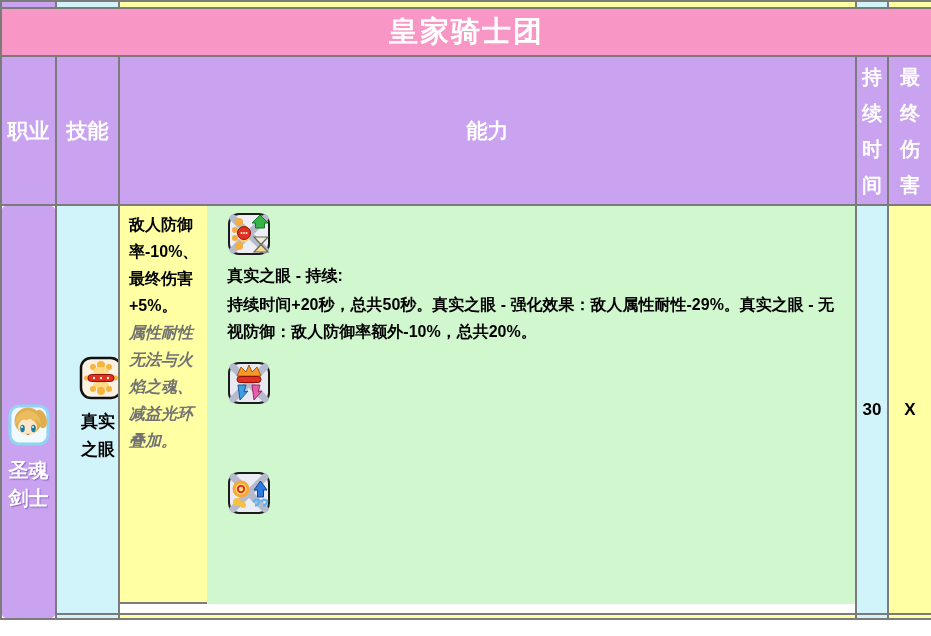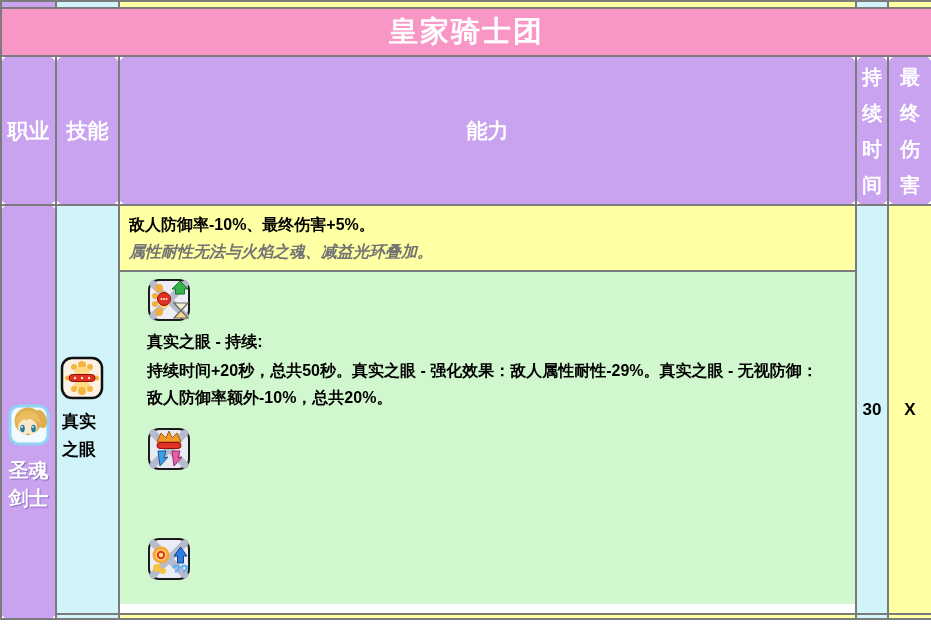--- a/index.html
+++ b/index.html
@@ -22,52 +22,52 @@
   .bg-yellow { background: #ffffa3; }
 
   tr.partial-top td { height: 7px; }
   tr.partial-bottom td { height: 5px; }
 
   td.title-cell {
     height: 48px; text-align: center;
     color: #ffffff; font-size: 29px; letter-spacing: 2px;
   }
   tr.header-row th {
-    height: 149px; color: #ffffff; font-size: 21px; text-align: center; border-radius: 9px;
+    height: 149px; color: #ffffff; font-size: 21px; text-align: center;
   }
   .v-text {
     display: inline-block; width: 22px;
     word-break: break-all; line-height: 36px; font-size: 20px;
   }
 
   tr.body-row td { height: 409px; }
 
   td.class-cell { vertical-align: top; text-align: center; padding-top: 198px; border-radius: 8px; }
   .class-name {
     margin: 6px auto 0 auto; width: 44px; word-break: break-all;
     color: #ffffff; font-size: 20px; line-height: 28px; text-align: center;
     text-shadow: 1px 1px 1px rgba(120,80,170,0.7);
   }
-  td.skill-cell { vertical-align: middle; text-align: left; padding-left: 3px; }
+  td.skill-cell { vertical-align: middle; text-align: left; padding-left: 22px; }
   .skill-name {
     margin: 4px 0 0 2px; width: 40px; word-break: break-all;
     color: #000000; font-size: 17px; line-height: 28px;
   }
 
   td.ability-cell { vertical-align: top; }
-  .ability-wrap { display: flex; flex-direction: column; height: 398px; }
+  .ability-wrap { display: flex; flex-direction: row; height: 398px; }
   .ability-yellow {
     background: #ffffa3; border-bottom: 2px solid #7b7b7b;
     padding: 5px 9px; flex: 0 0 66px;
     font-size: 16px; line-height: 27px; color: #000000;
   }
   .ability-yellow .warn { color: #737373; font-style: italic; }
   .ability-green {
     background: #d1f7ce; flex: 1 1 auto;
-    padding: 6px 27px; font-size: 16px; line-height: 27px; color: #000000;
+    padding: 6px 20px; font-size: 16px; line-height: 27px; color: #000000;
   }
   .ability-green .hyper-heading { margin: 6px 0 2px 0; }
   .icon-row { line-height: 0; }
   .mt16 { margin-top: 16px; }
   .mt66 { margin-top: 66px; }
   .icon-row svg, td.skill-cell svg, td.class-cell svg { display: inline-block; }
 
   td.duration-cell, td.cooldown-cell {
     text-align: center; font-size: 17px; color: #000000; margin-top: 37px;
   }

